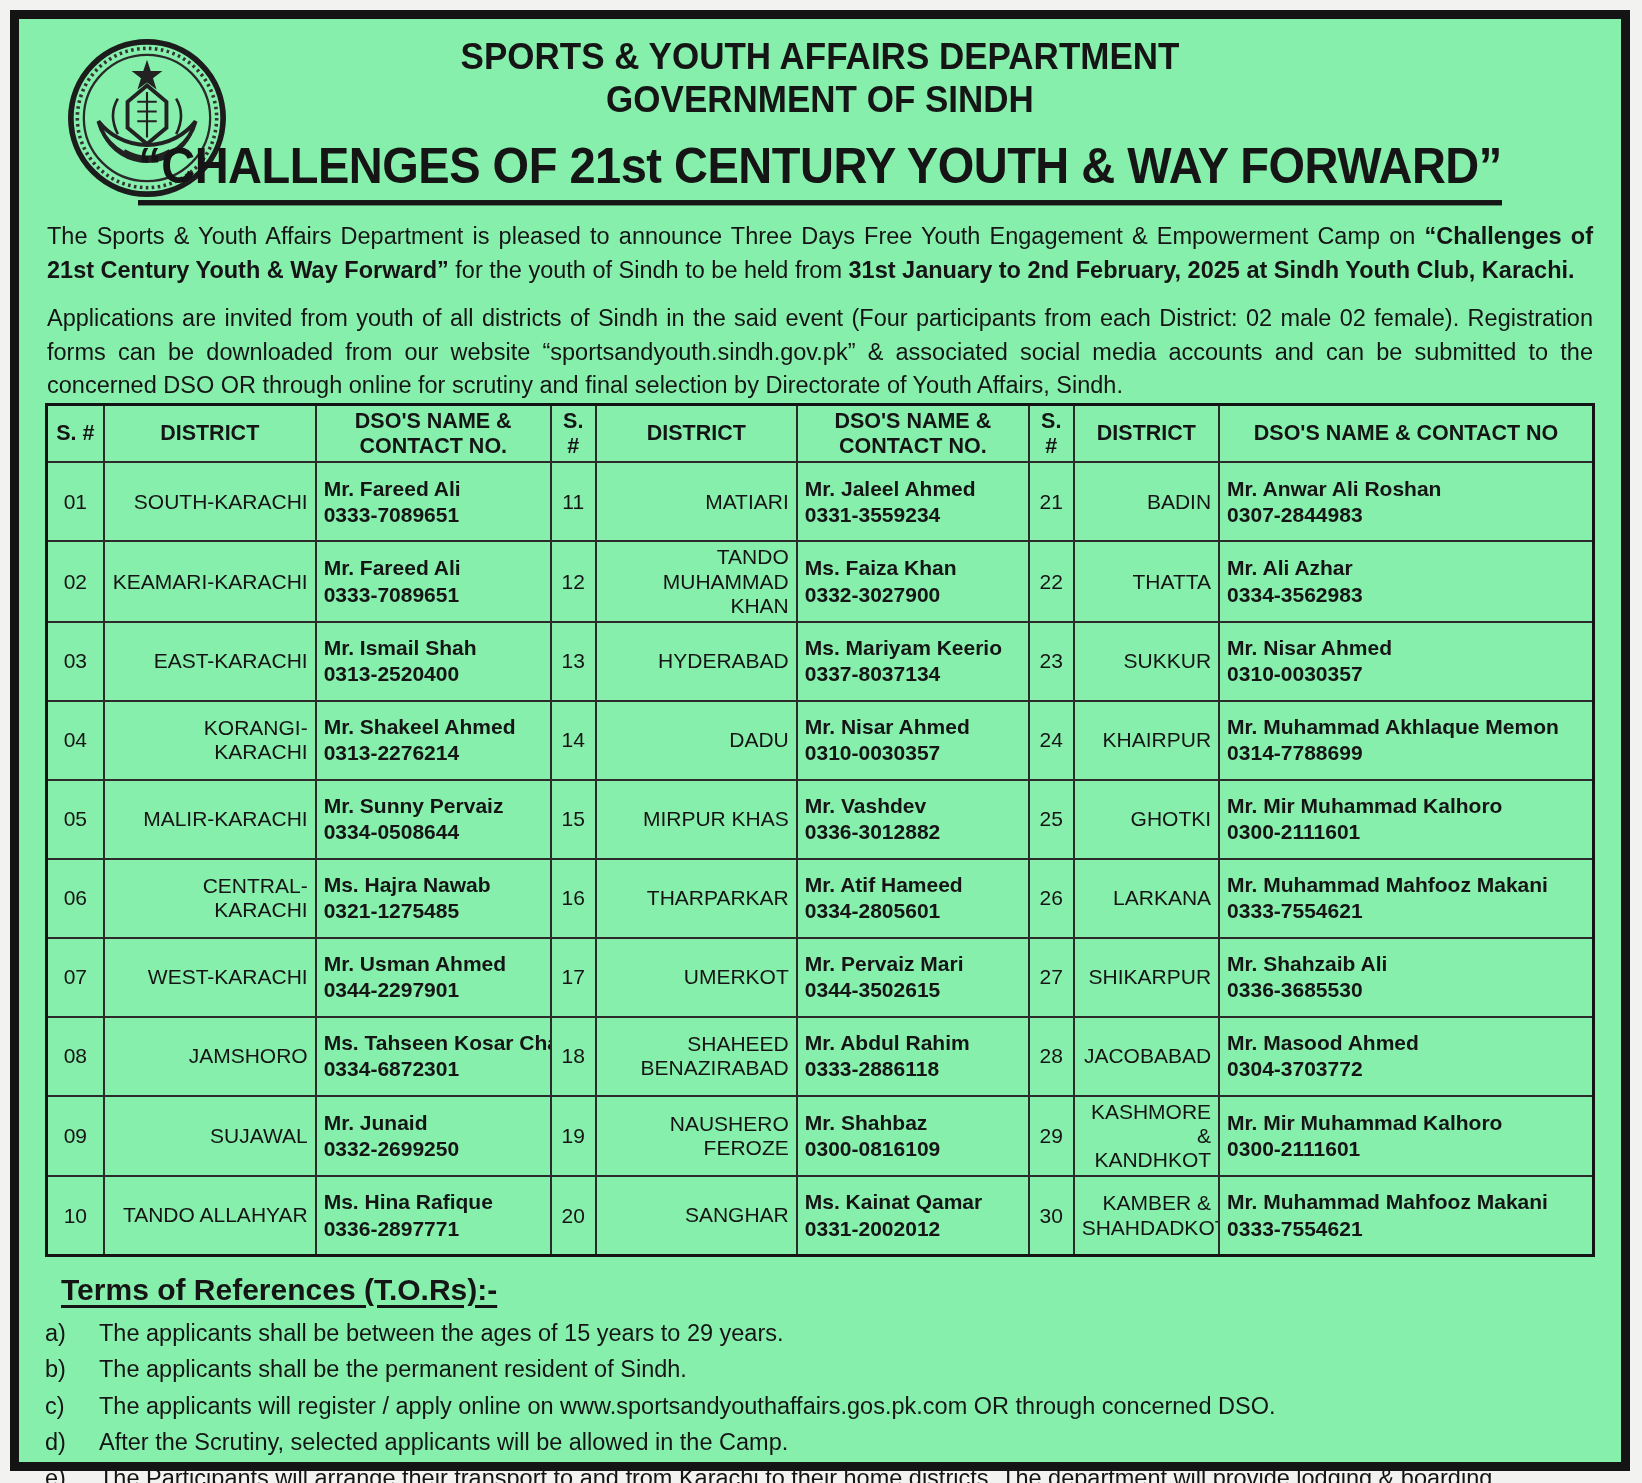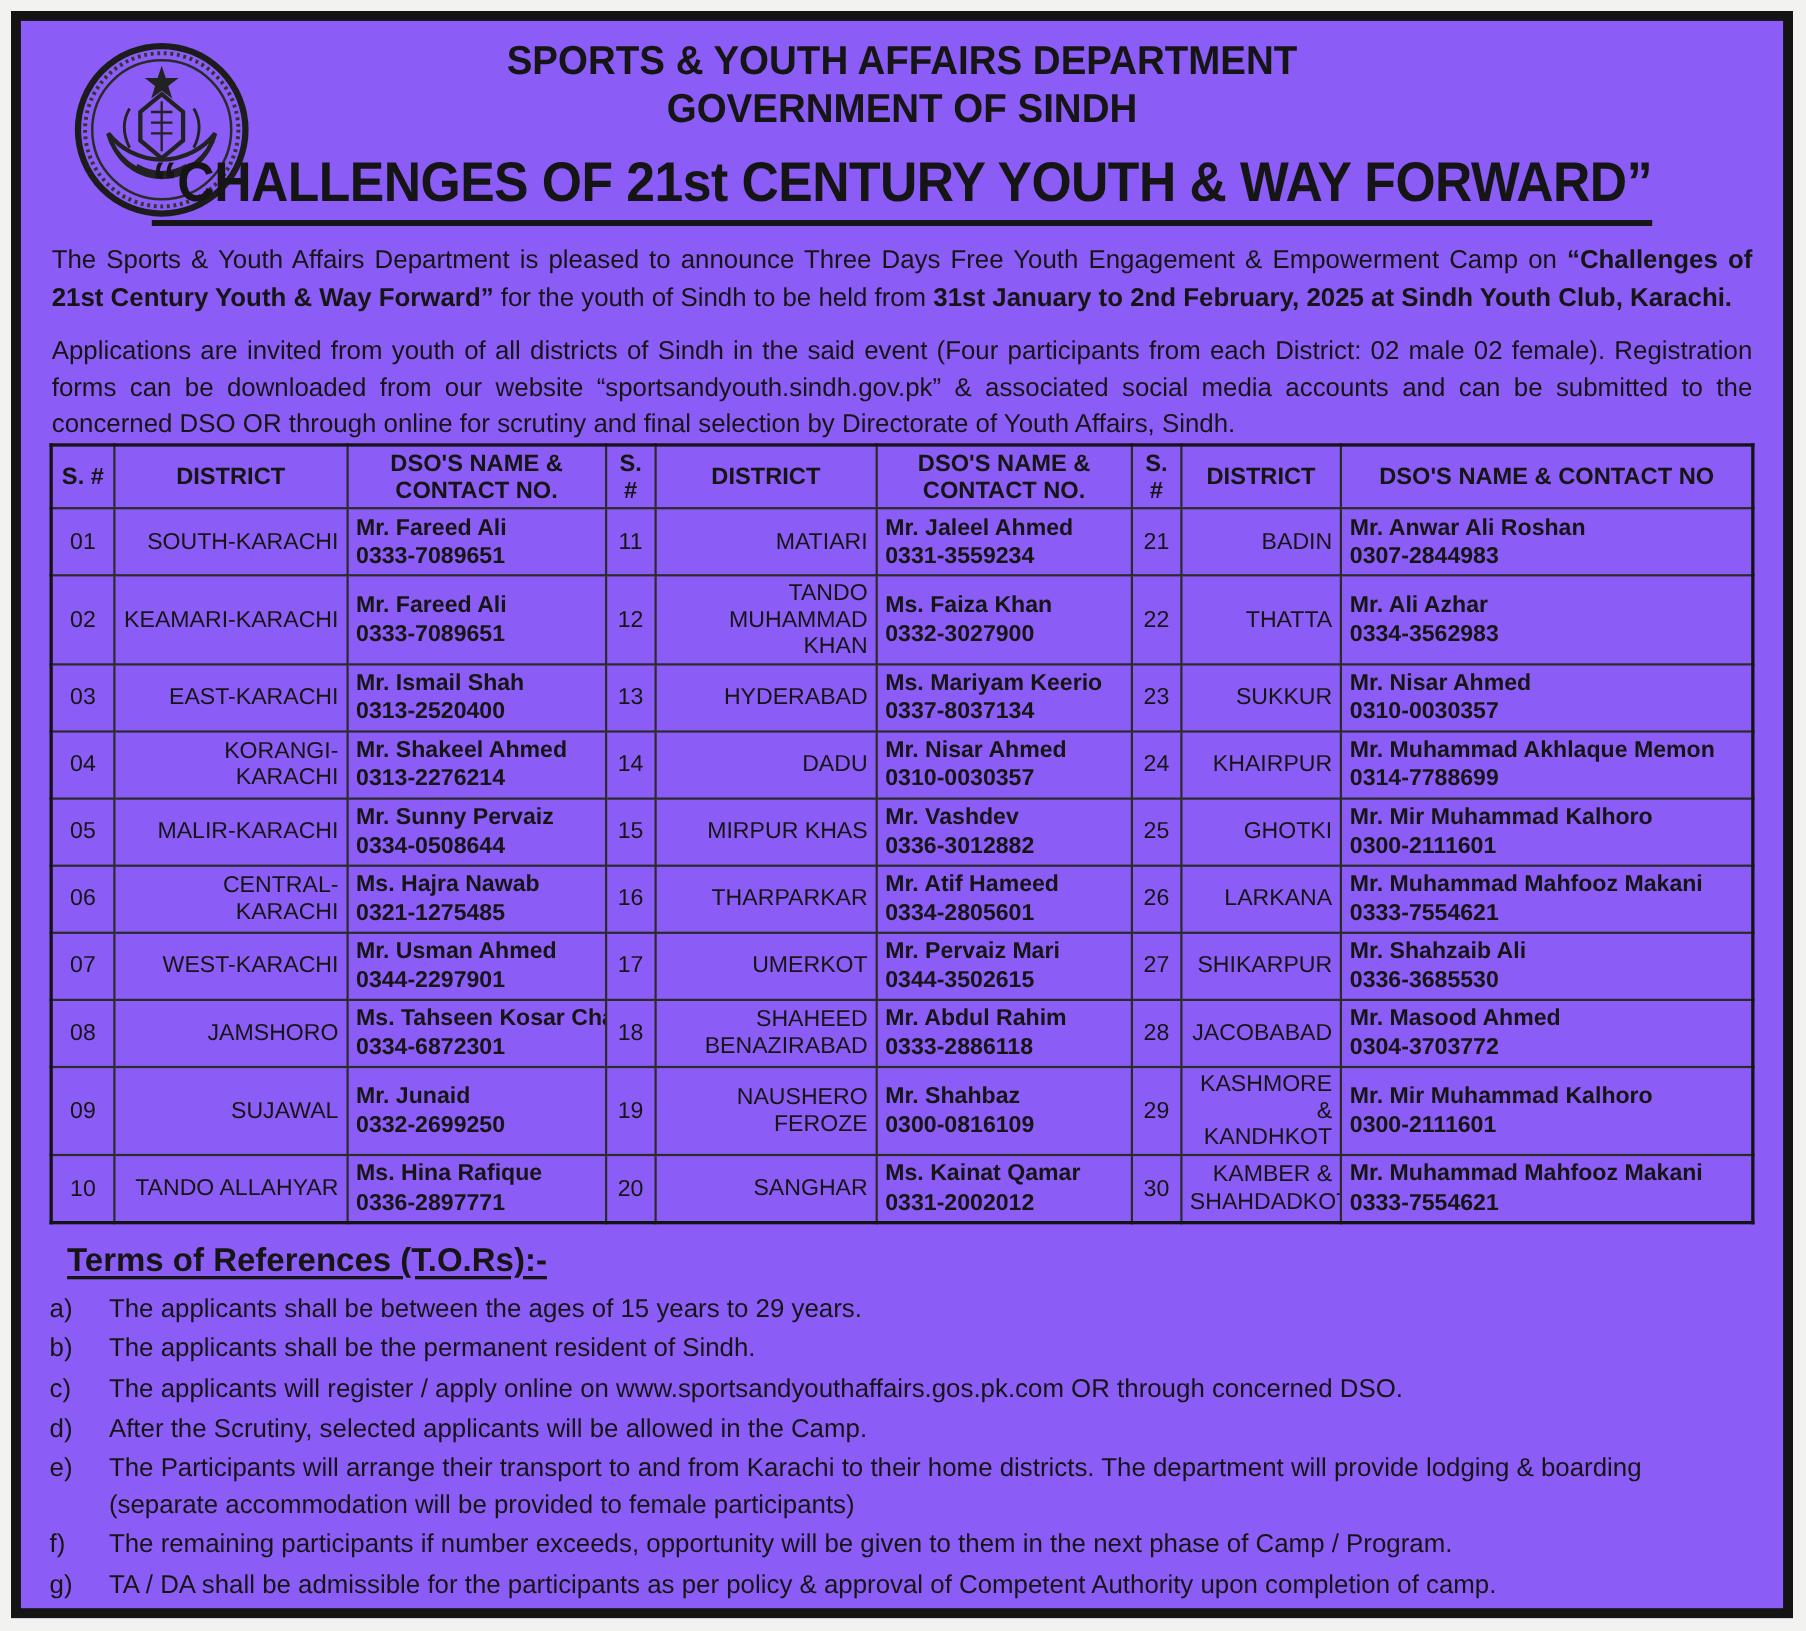--- a/index.html
+++ b/index.html
@@ -1,19 +1,19 @@
 <!DOCTYPE html>
 <html><head>
 <meta charset="utf-8">
 <style>
   html,body{margin:0;padding:0;background:#f2f2f0;}
   body{width:1642px;height:1483px;position:relative;overflow:hidden;
        font-family:"Liberation Sans","DejaVu Sans",sans-serif;color:#151515;}
   .sheet{position:absolute;left:10px;top:10px;right:12px;bottom:12px;
-         border:9px solid #141414;background:#8b5cf6;padding:6px 26px 10px 26px;box-sizing:border-box;}
+         border:9px solid #141414;background:#86efac;padding:6px 26px 10px 26px;box-sizing:border-box;}
 
   
   .header{position:relative;min-height:172px;margin-top:8px;}
   .seal{position:absolute;left:18px;top:4px;width:168px;height:162px;}
   .head-center{text-align:center;padding-top:2px;}
   .dept-line{font-weight:bold;font-size:35px;letter-spacing:0px;line-height:1.22;
              transform:scaleY(1.05);}
   .ad-title-wrap{text-align:center;margin-top:22px;}
   .ad-title{display:inline-block;font-weight:bold;font-size:47px;letter-spacing:-0.5px;
             line-height:1.0;transform:scaleY(1.08);border-bottom:5px solid #161616;
@@ -26,21 +26,21 @@
 
   
   table.dso{width:100%;border-collapse:collapse;border:3px solid #141414;table-layout:fixed;}
   table.dso th,table.dso td{border:2px solid #2b2b2b;padding:3px 7px;vertical-align:middle;
             font-size:21px;box-sizing:border-box;overflow:hidden;}
   table.dso th{font-weight:bold;text-align:center;line-height:1.15;height:56px;font-size:21.5px;}
   td.sn{text-align:center;}
   td.district{text-align:right;line-height:1.15;font-size:21px;}
   td.dso-cell{line-height:1.25;}
   .dso-name,.dso-phone{white-space:nowrap;font-weight:bold;}
-  table.dso tr.r{height:61px;}
+  table.dso tr.r{height:79px;}
 
   
   .tor-heading{font-weight:bold;font-size:30px;text-decoration:underline;
                text-underline-offset:5px;margin:16px 0 10px 16px;}
   .tor-item{display:flex;font-size:23.5px;line-height:1.38;margin:4px 0;}
   .tor-label{flex:0 0 54px;}
   .tor-text{flex:1;}
   .tor-link{text-underline-offset:3px;}
 </style>
 </head>

